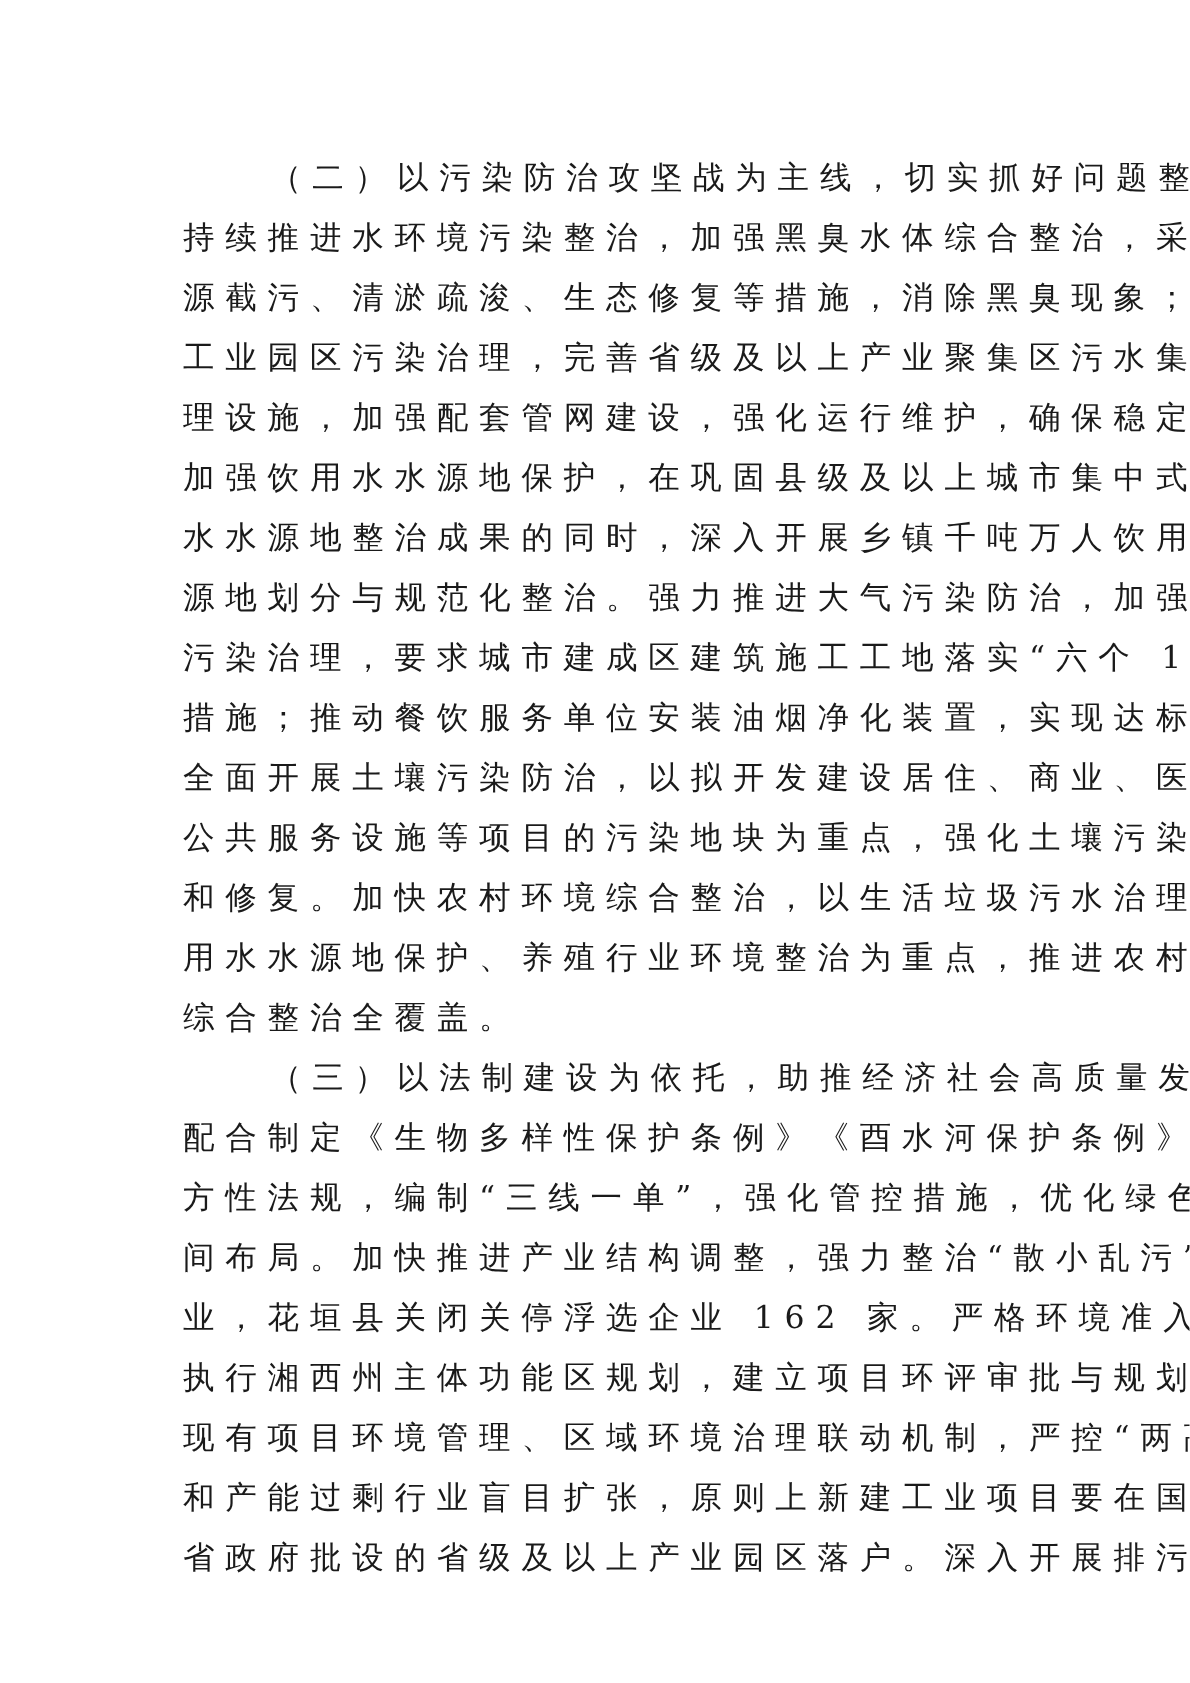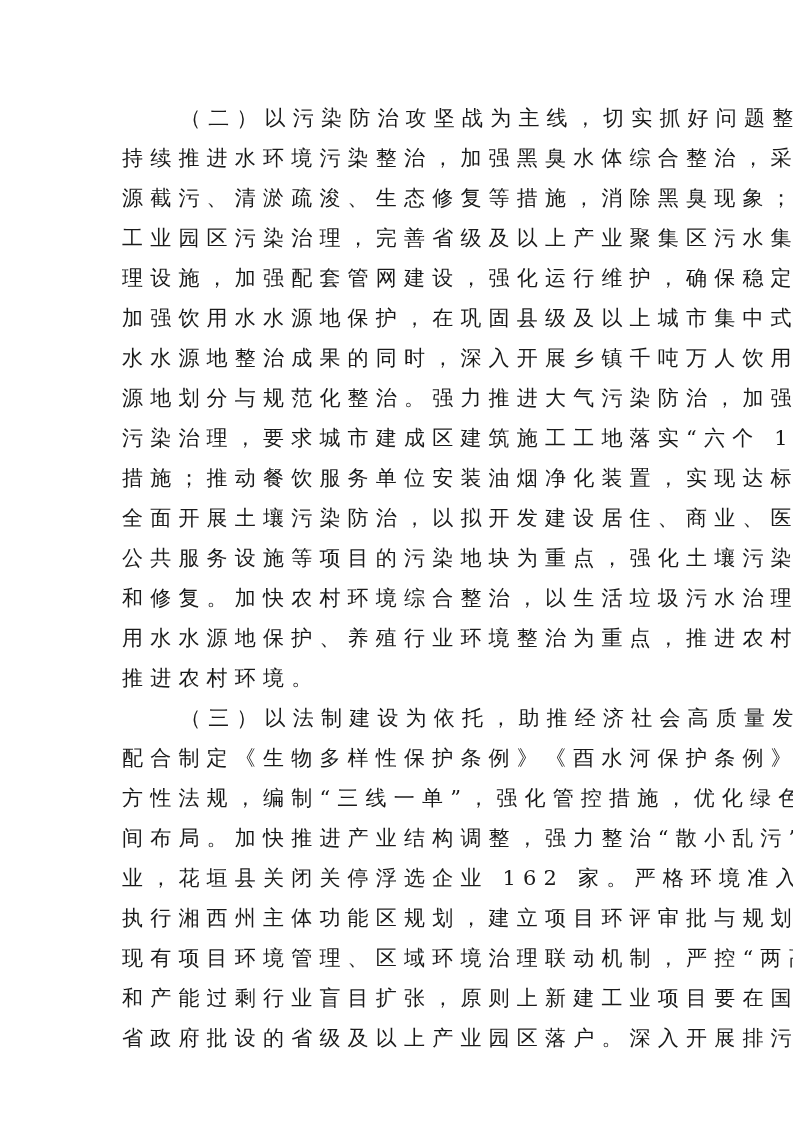--- a/index.html
+++ b/index.html
@@ -48,21 +48,21 @@
     <div class="line">理设施，加强配套管网建设，强化运行维护，确保稳定达标；</div>
     <div class="line">加强饮用水水源地保护，在巩固县级及以上城市集中式饮用</div>
     <div class="line">水水源地整治成果的同时，深入开展乡镇千吨万人饮用水水</div>
     <div class="line">源地划分与规范化整治。强力推进大气污染防治，加强扬尘</div>
     <div class="line">污染治理，要求城市建成区建筑施工工地落实“六个 100%”</div>
     <div class="line">措施；推动餐饮服务单位安装油烟净化装置，实现达标排放。</div>
     <div class="line">全面开展土壤污染防治，以拟开发建设居住、商业、医疗和</div>
     <div class="line">公共服务设施等项目的污染地块为重点，强化土壤污染治理</div>
     <div class="line">和修复。加快农村环境综合整治，以生活垃圾污水治理、饮</div>
     <div class="line">用水水源地保护、养殖行业环境整治为重点，推进农村环境</div>
-    <div class="line">推进农村环境。</div>
+    <div class="line">综合整治全覆盖。</div>
   </div>
   <div class="section">
     <div class="line indent heading">（三）以法制建设为依托，助推经济社会高质量发展。</div>
     <div class="line">配合制定《生物多样性保护条例》《酉水河保护条例》等地</div>
     <div class="line">方性法规，编制“三线一单”，强化管控措施，优化绿色空</div>
     <div class="line">间布局。加快推进产业结构调整，强力整治“散小乱污”企</div>
     <div class="line">业，花垣县关闭关停浮选企业 162 家。严格环境准入，严格</div>
     <div class="line">执行湘西州主体功能区规划，建立项目环评审批与规划环评、</div>
     <div class="line">现有项目环境管理、区域环境治理联动机制，严控“两高”</div>
     <div class="line">和产能过剩行业盲目扩张，原则上新建工业项目要在国家和</div>

